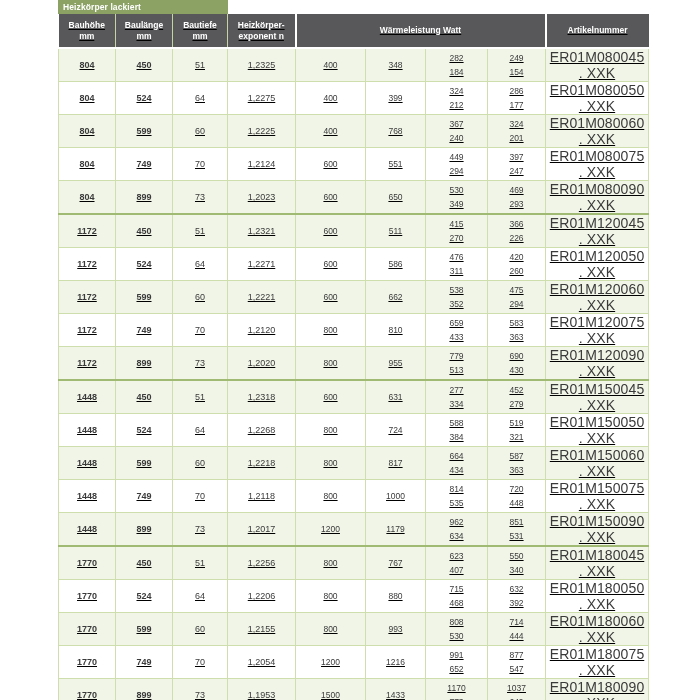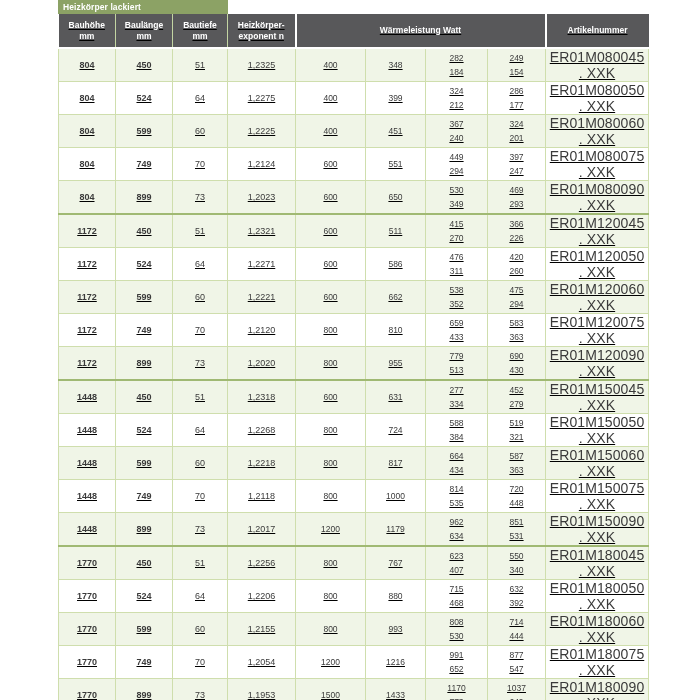--- a/index.html
+++ b/index.html
@@ -116,21 +116,21 @@
           <td class="c-watt two">286
 177</td>
           <td class="c-art">ER01M080050 . XXK</td>
         </tr>
         <tr class="tint">
           <td class="c-dim">804</td>
           <td class="c-dim">599</td>
           <td class="c-mid">60</td>
           <td class="c-mid">1,2225</td>
           <td class="c-watt">400</td>
-          <td class="c-watt">451</td>
+          <td class="c-watt">768</td>
           <td class="c-watt two">367
 240</td>
           <td class="c-watt two">324
 201</td>
           <td class="c-art">ER01M080060 . XXK</td>
         </tr>
         <tr>
           <td class="c-dim">804</td>
           <td class="c-dim">749</td>
           <td class="c-mid">70</td>

